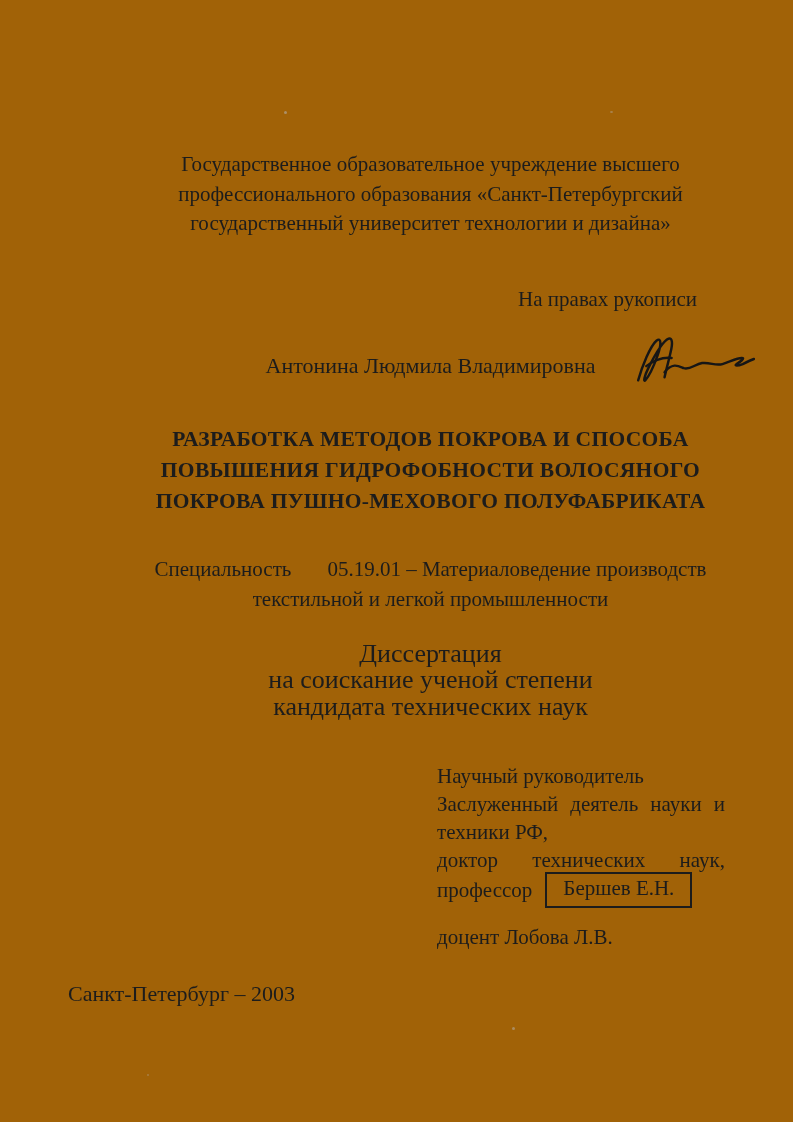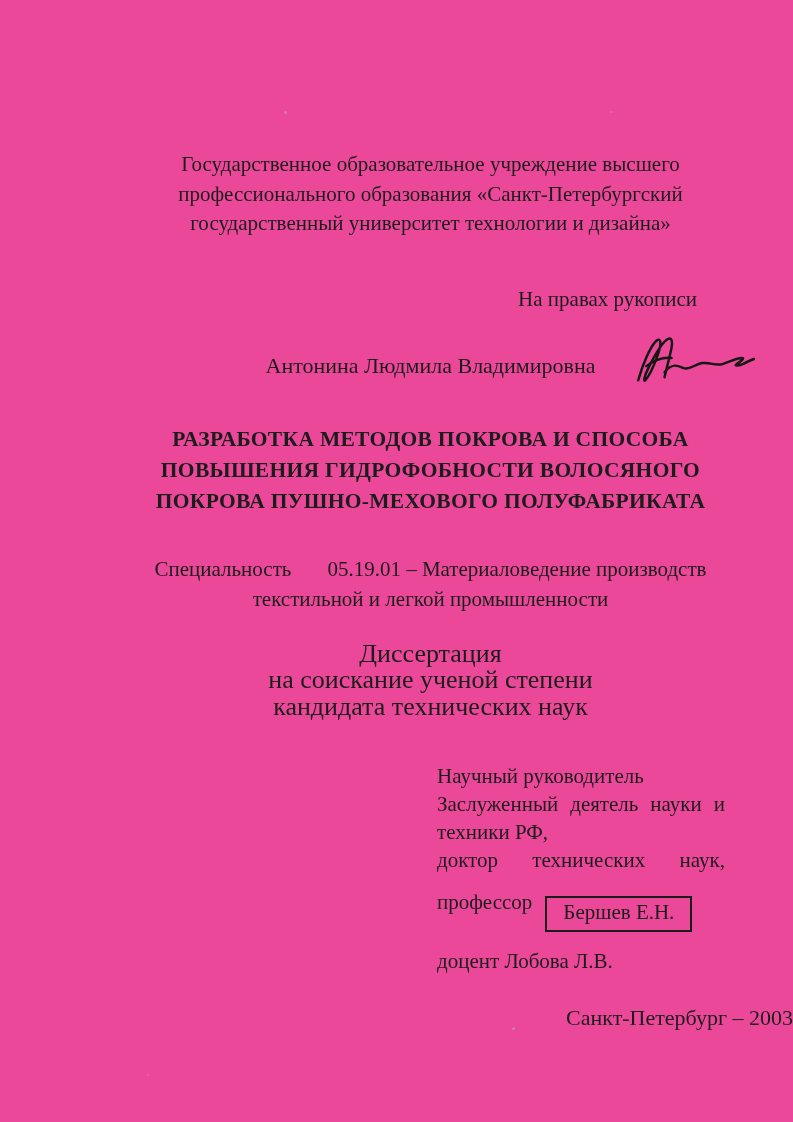--- a/index.html
+++ b/index.html
@@ -4,21 +4,21 @@
 <style>
   html, body {
     margin: 0;
     padding: 0;
     background: #ffffff;
   }
   .page {
     position: relative;
     width: 793px;
     height: 1122px;
-    background: #ec4899;
+    background: #a16207;
     overflow: hidden;
     font-family: "Liberation Serif", "DejaVu Serif", serif;
     color: #1c1c1c;
   }
   .content {
     position: absolute;
     left: 68px;
     top: 0;
     width: 725px;
   }
@@ -88,32 +88,31 @@
     align-items: center;
     margin-top: -2px;
   }
   .boxed-name {
     display: inline-block;
     border: 2px solid #1c1c1c;
     padding: 2px 16px 5px 16px;
     margin-left: 13px;
     font-size: 21px;
     line-height: 25px;
-    margin-top: 24px;
   }
   .consultant-block {
     margin-top: 15px;
     margin-left: 369px;
     width: 288px;
     font-size: 21px;
     line-height: 28px;
   }
   .footer-line {
     margin-top: 28px;
-    text-align: right;
+    text-align: left;
     font-size: 22px;
     line-height: 30px;
   }
   .speck {
     position: absolute;
     border-radius: 50%;
     background: #b5b5b5;
   }
   .speck.s1 { left: 284px; top: 111px; width: 3px; height: 3px; opacity: .55; }
   .speck.s2 { left: 610px; top: 111px; width: 3px; height: 2px; opacity: .4; }

